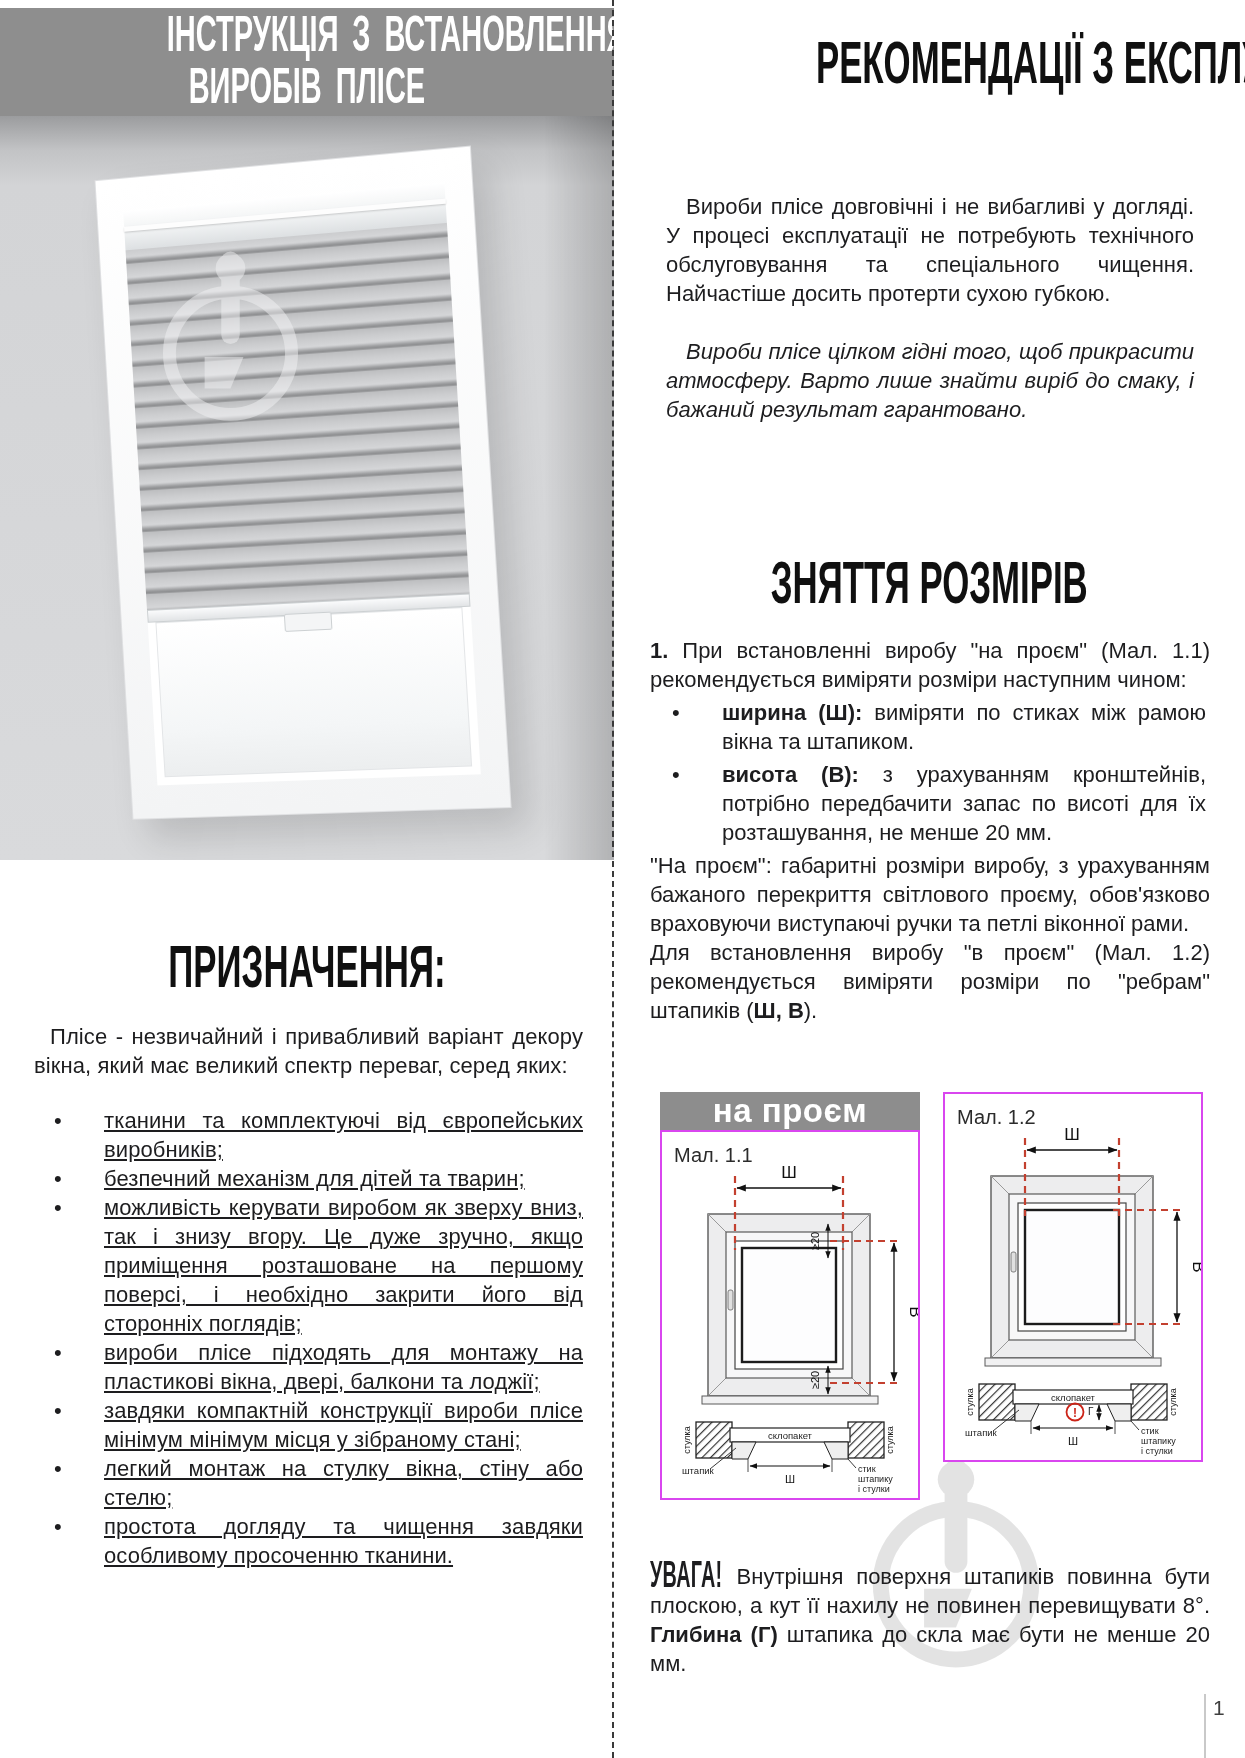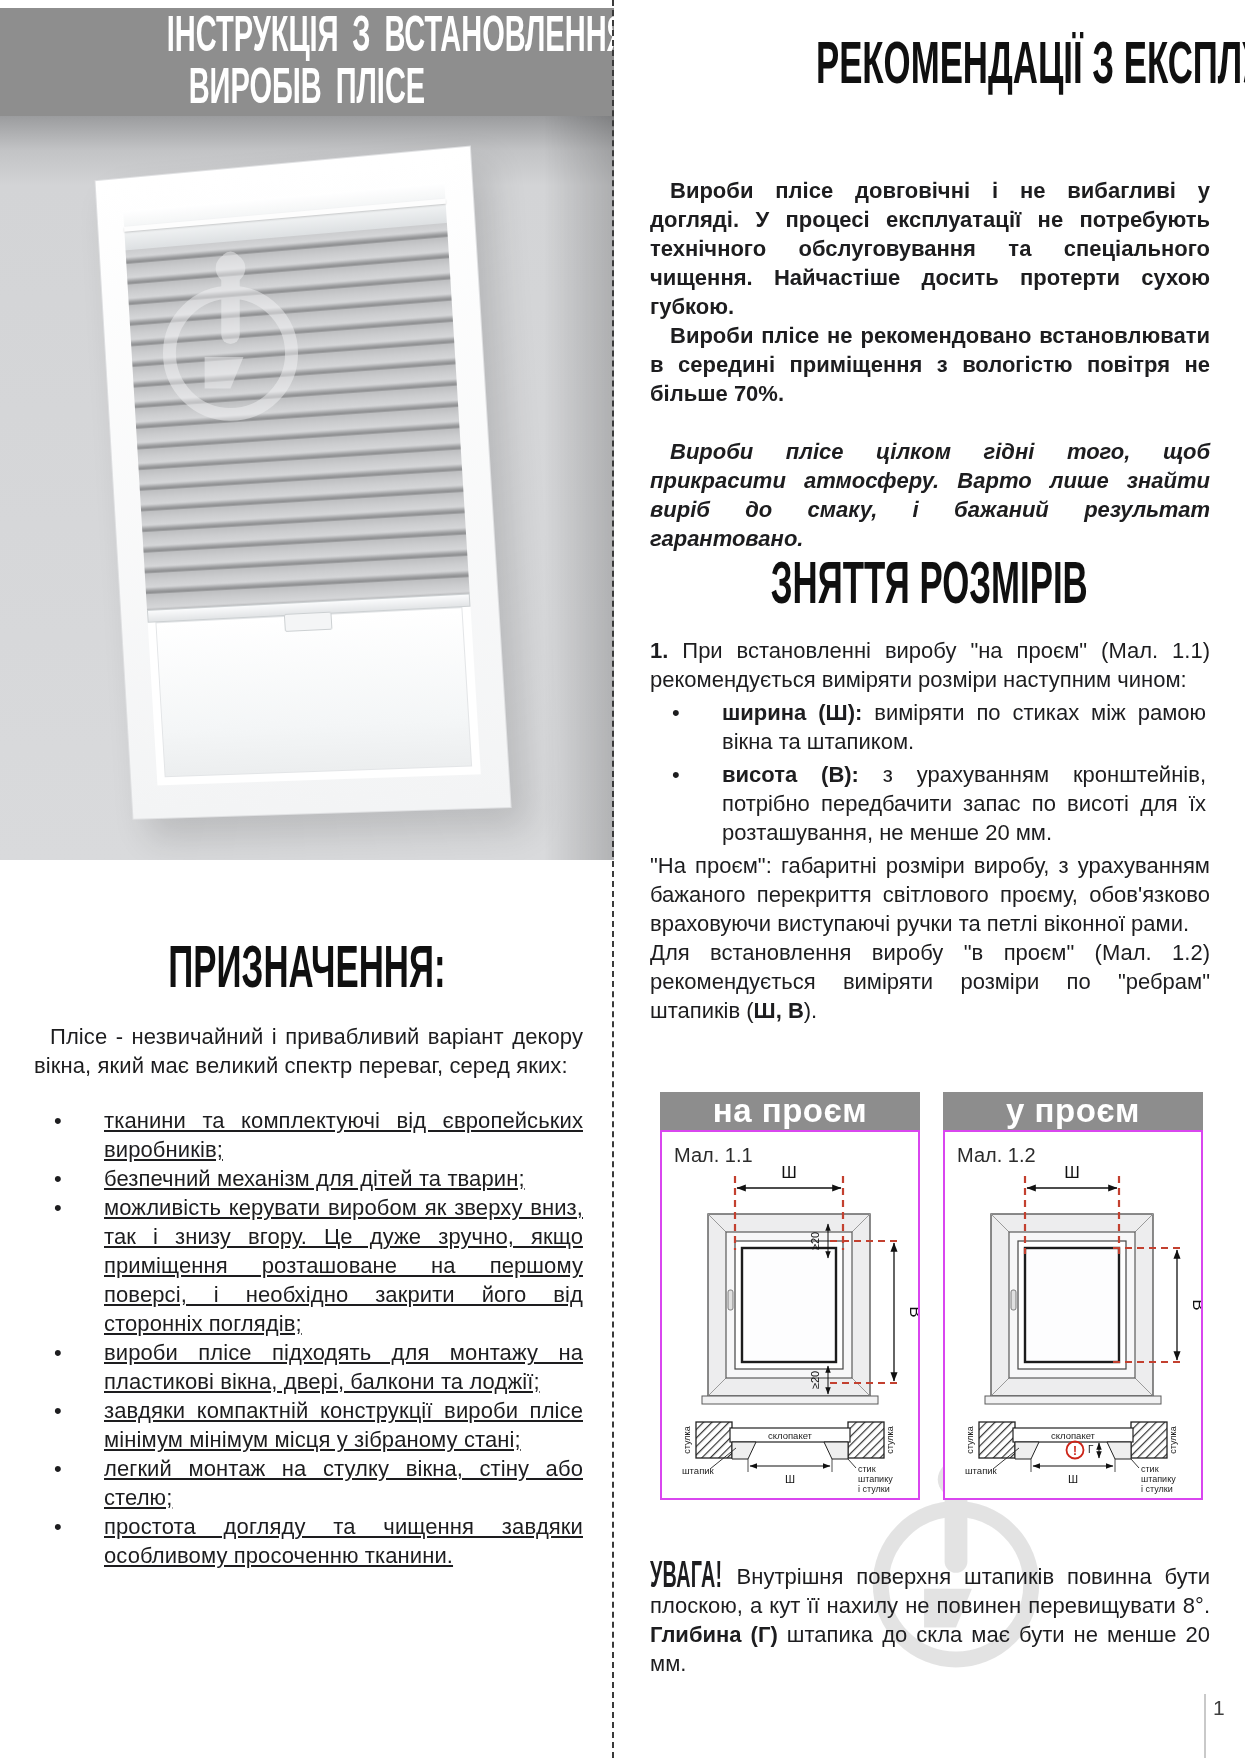--- a/index.html
+++ b/index.html
@@ -43,21 +43,21 @@
   .l-flow p{margin:0;text-indent:16px;}
   ul.blist{list-style:none;margin:26px 0 0 0;padding:0;text-decoration:underline;}
   ul.blist li{position:relative;padding-left:70px;margin:0;text-align:justify;}
   ul.blist li::before{content:"\2022";position:absolute;left:20px;top:0;}
 
   
   .r-heading{position:absolute;left:614px;top:34px;width:631px;text-align:center;
          font-size:60px;font-weight:bold;color:#101010;line-height:57px;}
   .r-flow1{position:absolute;left:650px;top:176px;width:560px;font-size:22px;line-height:29px;
          text-align:justify;}
-  .r-flow1 p{margin:0;text-indent:20px;font-weight:bold;}
+  .r-flow1 p{margin:16px;text-indent:20px;}
   .r-flow1 p.it{margin-top:29px;font-style:italic;}
   .r-heading2{position:absolute;left:614px;top:548px;width:631px;text-align:center;
          font-size:60px;font-weight:bold;color:#101010;}
   .r-flow2{position:absolute;left:650px;top:636px;width:560px;font-size:22px;line-height:29px;
          text-align:justify;}
   .r-flow2 p{margin:0;}
   ul.rlist{list-style:none;margin:0;padding:0;}
   ul.rlist li{position:relative;padding-left:68px;margin:4px;text-align:justify;}
   ul.rlist li::before{content:"\2022";position:absolute;left:18px;top:0;}
 
@@ -124,21 +124,20 @@
       <li>простота догляду та чищення завдяки особливому просоченню тканини.</li>
     </ul>
   </div>
 
   <div class="r-heading">
     <div><span class="cond">РЕКОМЕНДАЦІЇ З ЕКСПЛУАТАЦІЇ</span></div>
   </div>
 
   <div class="r-flow1">
     <p>Вироби плісе довговічні і не вибагливі у догляді. У процесі експлуатації не потребують технічного обслуговування та спеціального чищення. Найчастіше досить протерти сухою губкою.</p>
-    <p>Вироби плісе не рекомендовано встановлювати в середині приміщення з вологістю повітря не більше 70%.</p>
     <p class="it">Вироби плісе цілком гідні того, щоб прикрасити атмосферу. Варто лише знайти виріб до смаку, і бажаний результат гарантовано.</p>
   </div>
 
   <div class="r-heading2"><span class="cond">ЗНЯТТЯ РОЗМІРІВ</span></div>
 
   <div class="r-flow2">
     <p><b>1.</b><span> При встановленні виробу "на проєм" (Мал. 1.1) рекомендується виміряти розміри наступним чином:</span></p>
     <ul class="rlist">
       <li><b>ширина (Ш):</b><span> виміряти по стиках між рамою вікна та штапиком.</span></li>
       <li><b>висота (В):</b><span> з урахуванням кронштейнів, потрібно передбачити запас по висоті для їх розташування, не менше 20 мм.</span></li>
@@ -214,21 +213,20 @@
         <text x="128" y="351" text-anchor="middle" font-size="11" fill="#111">Ш</text>
         <line x1="194" y1="336" x2="186" y2="327" stroke="#222" stroke-width="0.9"></line>
         <text x="196" y="340" font-size="9" fill="#222">стик</text>
         <text x="196" y="350" font-size="9" fill="#222">штапику</text>
         <text x="196" y="360" font-size="9" fill="#222">і стулки</text>
       </svg>
     </div>
   </div>
 
   <div class="figbox fig2">
-    <div class="fighead">у проєм</div>
     <div class="figbody">
       <svg width="256" height="366" viewBox="0 0 256 366">
         <defs>
           <pattern id="f2h" width="6" height="6" patternUnits="userSpaceOnUse" patternTransform="rotate(45)">
             <rect width="6" height="6" fill="#fff"></rect>
               <line x1="0" y1="0" x2="0" y2="6" stroke="#333" stroke-width="2.4"></line>
           </pattern>
           <marker id="f2a" viewBox="0 0 10 10" refX="8.5" refY="5" markerWidth="8" markerHeight="8" orient="auto-start-reverse">
             <path d="M0,1.6 L9,5 L0,8.4 z" fill="#111"></path>
           </marker>

